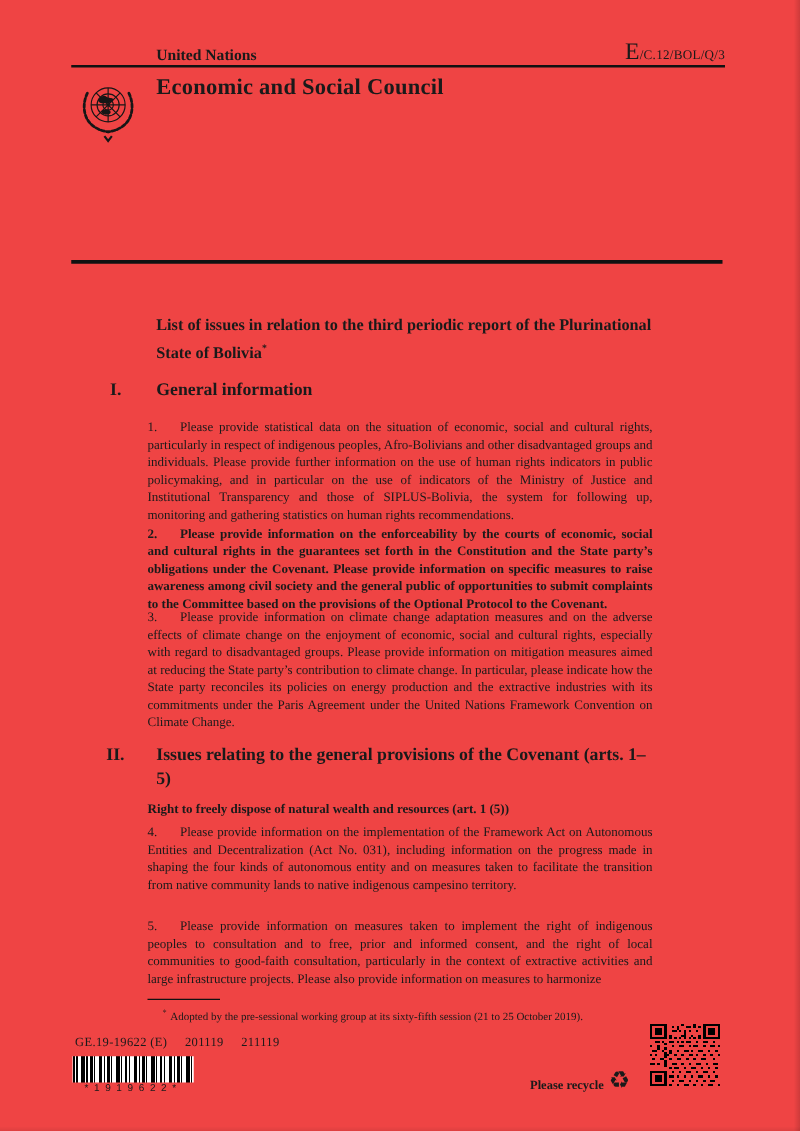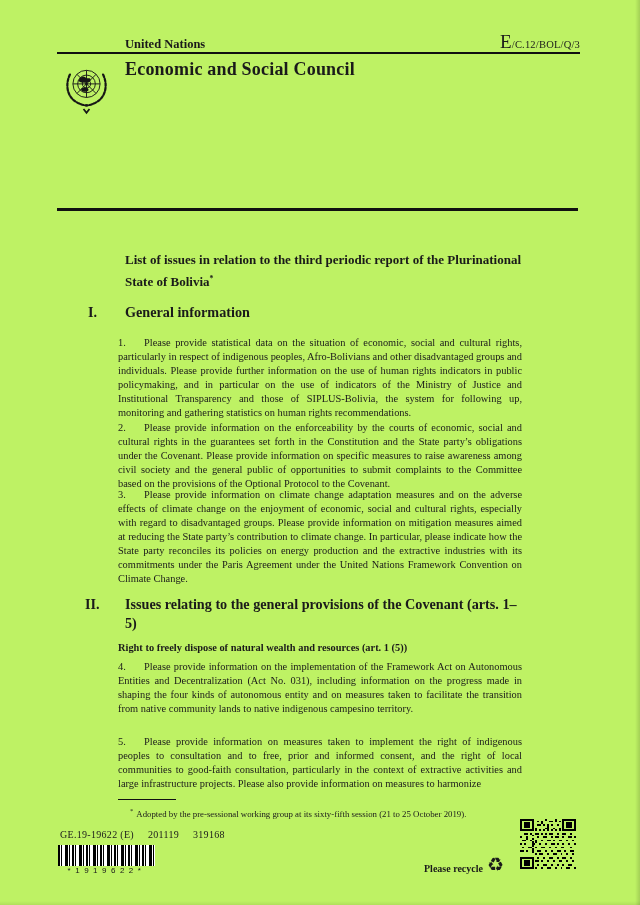--- a/index.html
+++ b/index.html
@@ -1,16 +1,16 @@
 <!DOCTYPE html>
 <html><head>
 <meta charset="utf-8">
 <style>
   html,body{margin:0;padding:0;background:#ffffff;}
-  .page{position:relative;width:640px;height:905px;background:#bef264;overflow:hidden;
+  .page{position:relative;width:640px;height:905px;background:#ef4444;overflow:hidden;
         font-family:"Liberation Serif", serif;color:#1a1a1a;}
   .edge-r{position:absolute;right:0;top:0;width:5px;height:100%;
           background:linear-gradient(90deg,rgba(0,0,0,0),rgba(0,0,0,.14));}
   .edge-b{position:absolute;left:0;bottom:0;width:100%;height:4px;
           background:linear-gradient(180deg,rgba(0,0,0,0),rgba(0,0,0,.08));}
 
   
   .masthead-left{position:absolute;top:37px;left:125px;font-size:12.5px;font-weight:bold;}
   .doc-symbol{position:absolute;top:31px;right:60px;font-size:10.5px;letter-spacing:.2px;}
   .doc-symbol .big-e{font-size:19px;}
@@ -34,21 +34,21 @@
   #sec2-head{top:595px;left:85px;width:440px;}
   #sec2-head .numeral{width:40px;float:left;}
   #sec2-head .sec-head-text{display:block;margin-left:40px;}
 
   .sub-head{position:absolute;top:642px;left:118px;width:410px;
             font-size:10.4px;font-weight:bold;}
 
   .para{position:absolute;left:118px;width:404px;font-size:10.4px;line-height:14px;
         text-align:justify;}
   .para .pnum{display:inline-block;width:26px;}
-  #para1{top:336px;} #para2{top:421px;} #para3{top:488px;}
+  #para1{top:336px;} #para2{top:421px;font-weight:bold;} #para3{top:488px;}
   #para4{top:660px;} #para5{top:735px;}
 
   .fn-rule{position:absolute;top:799px;left:118px;width:58px;height:1px;background:#111;}
   .footnote{position:absolute;top:807px;left:118px;width:416px;font-size:8.8px;
             padding-left:0;text-indent:12px;}
   .footnote sup{font-size:75%;margin-right:3px;}
 
   .ge-line{position:absolute;top:829px;left:60px;font-size:10px;letter-spacing:.3px;}
   .ge-line span{margin-right:14px;}
 
@@ -127,21 +127,21 @@
     <span class="pnum">4.</span><span>Please provide information on the implementation of the Framework Act on Autonomous Entities and Decentralization (Act No. 031), including information on the progress made in shaping the four kinds of autonomous entity and on measures taken to facilitate the transition from native community lands to native indigenous campesino territory.</span>
   </div>
   <div class="para" id="para5">
     <span class="pnum">5.</span><span>Please provide information on measures taken to implement the right of indigenous peoples to consultation and to free, prior and informed consent, and the right of local communities to good-faith consultation, particularly in the context of extractive activities and large infrastructure projects. Please also provide information on measures to harmonize</span>
   </div>
 
   <div class="fn-rule"></div>
   <div class="footnote"><sup>*</sup><span>Adopted by the pre-sessional working group at its sixty-fifth session (21 to 25 October 2019).</span></div>
 
   <div class="ge-line">
-    <span>GE.19-19622  (E)</span><span>201119</span><span>319168</span>
+    <span>GE.19-19622  (E)</span><span>201119</span><span>211119</span>
   </div>
 
   <div class="barcode"></div>
   <div class="barcode-digits">*1919622*</div>
 
   <div class="recycle-line">
     <span>Please recycle</span>
     <span class="recycle-glyph">♻</span>
   </div>
 

